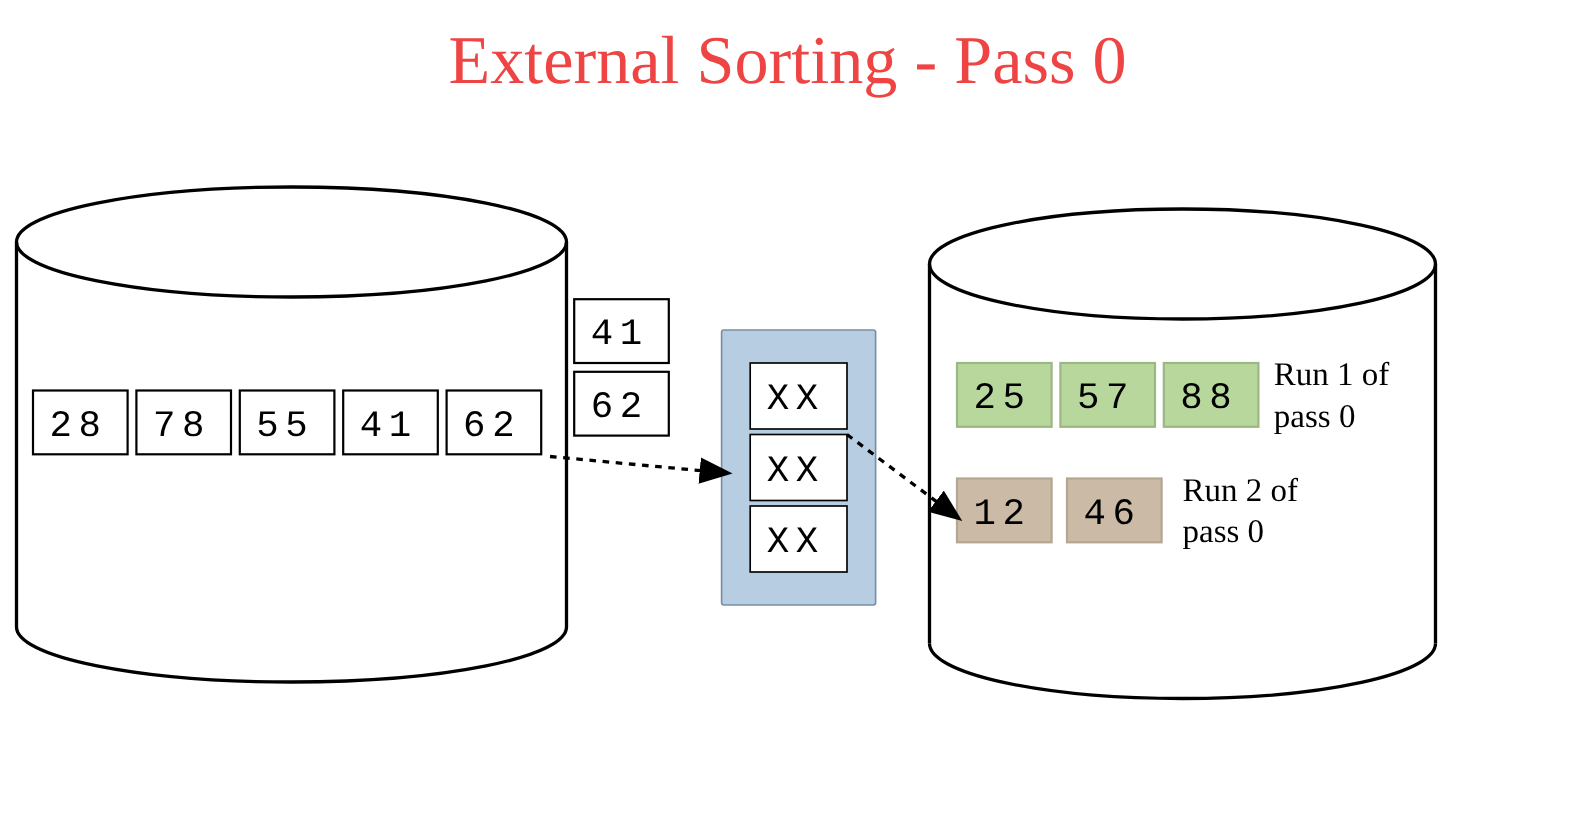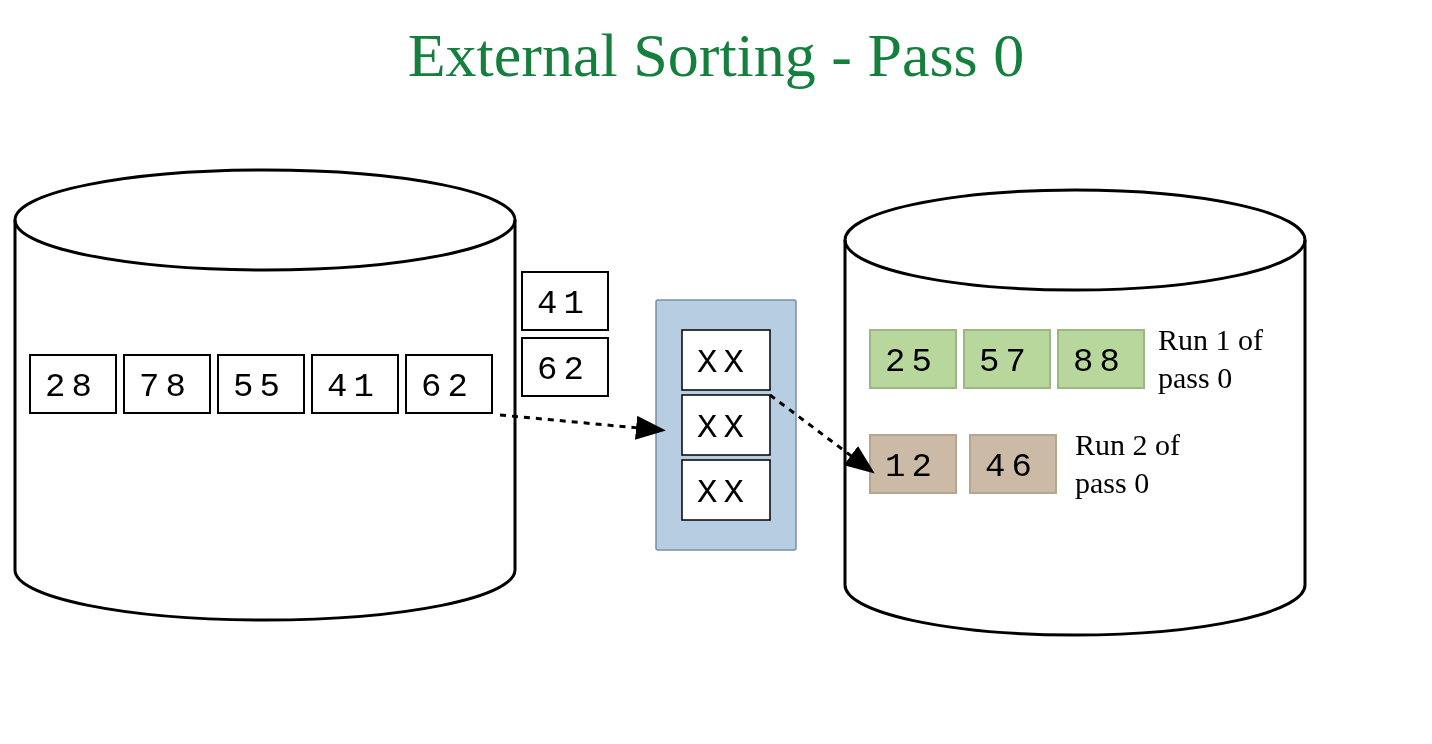--- a/index.html
+++ b/index.html
@@ -13,21 +13,21 @@
     width: 1432px;
     height: 744px;
   }
   .title {
     position: absolute;
     left: 0;
     right: 0;
     top: 20px;
     text-align: center;
     font-size: 62px;
-    color: #15803d;
+    color: #ef4444;
     font-family: "Palatino Linotype", Palatino, Georgia, serif;
   }
   svg.diagram {
     position: absolute;
     left: 0;
     top: 0;
   }
   .page-cell {
     font-family: "Courier New", monospace;
     font-size: 34px;

